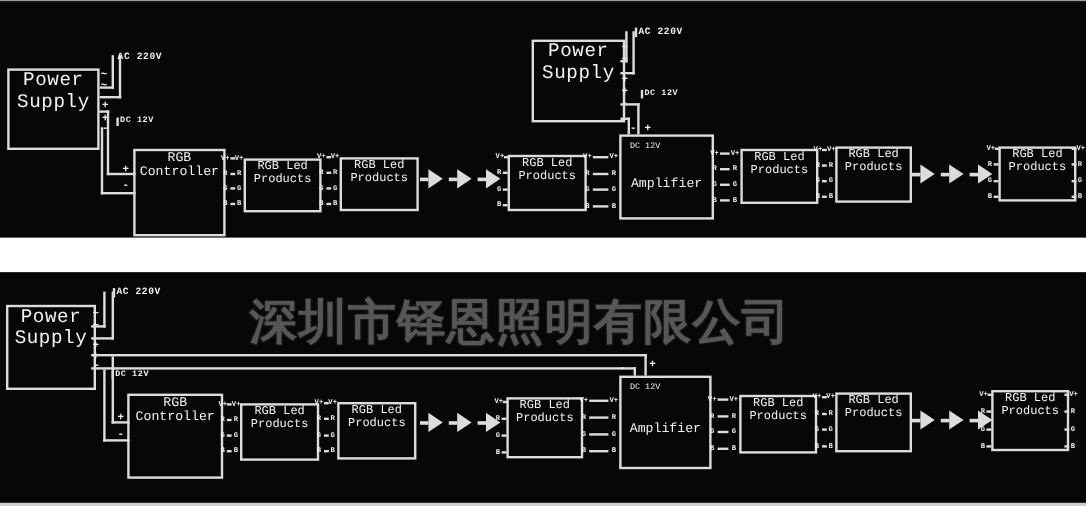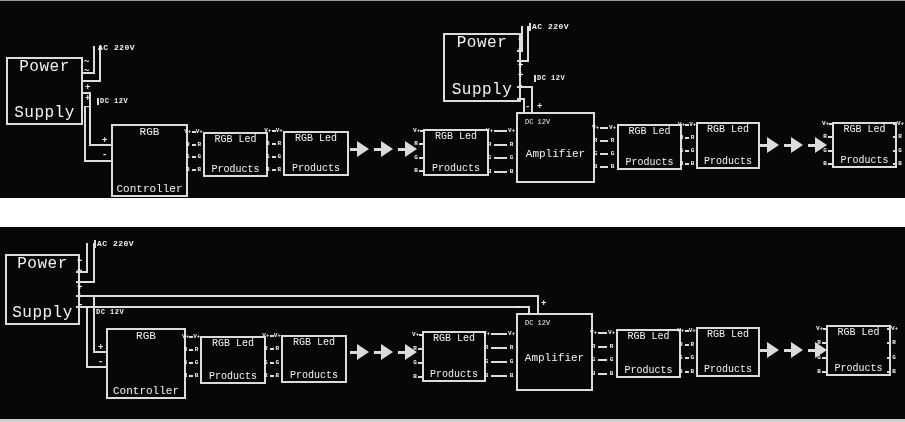--- a/index.html
+++ b/index.html
@@ -9,21 +9,21 @@
   .screen{position:relative;width:905px;height:422px;background:#000;overflow:hidden;
           font-family:"Liberation Mono",monospace;}
   .panel{position:absolute;left:0;width:905px;background:var(--bg);}
   #panel-top{top:0;height:198px;}
   #panel-bottom{top:227px;height:193px;}
   .separator{position:absolute;left:0;top:198px;width:905px;height:29px;background:var(--sep);}
   .edge-top{position:absolute;left:0;top:0;width:905px;height:1px;background:#9a9a9a;}
   .edge-bottom{position:absolute;left:0;top:419px;width:905px;height:3px;background:#cfcfcf;}
 
   .box{position:absolute;border:2px solid var(--line);color:var(--text);
-       display:flex;flex-direction:column;align-items:center;justify-content:space-between;
+       display:flex;flex-direction:column;align-items:center;justify-content:flex-start;
        text-align:center;line-height:1.1;background:transparent;}
   .ps{font-size:16px;letter-spacing:0.5px;}
   .ctrl{font-size:11px;}
   .prod{font-size:10px;}
   .amp{justify-content:flex-start;align-items:stretch;}
   .amp .l1{font-size:7px;text-align:left;padding:5px 0 0 7px;}
   .amp .l2{font-size:11px;margin:auto;}
 
   .w{position:absolute;display:block;width:2px;height:2px;background:var(--line);}
   .mk{position:absolute;color:var(--text);font:bold 9px "Liberation Mono",monospace;line-height:1;}
@@ -334,20 +334,21 @@
           <i class="pin-line"></i>
           <span class="pin-label">B</span>
         </div>
       </div>
   </div>
 
   <div class="separator"></div>
 
   <div class="panel" id="panel-bottom">
 
+    <div class="watermark" style="left:208px;top:14px">深圳市铎恩照明有限公司</div>
 
     <div class="box ps" style="left:5px;top:27px;width:71px;height:67px">
       <span>Power</span>
       <span>Supply</span>
     </div>
     <b class="mk" style="left:77px;top:30px">~</b>
     <b class="mk" style="left:77px;top:40px">~</b>
     <b class="mk" style="left:77px;top:57px">+</b>
     <b class="mk" style="left:77px;top:66px">+</b>
     <b class="mk" style="left:78px;top:74px">-</b>

